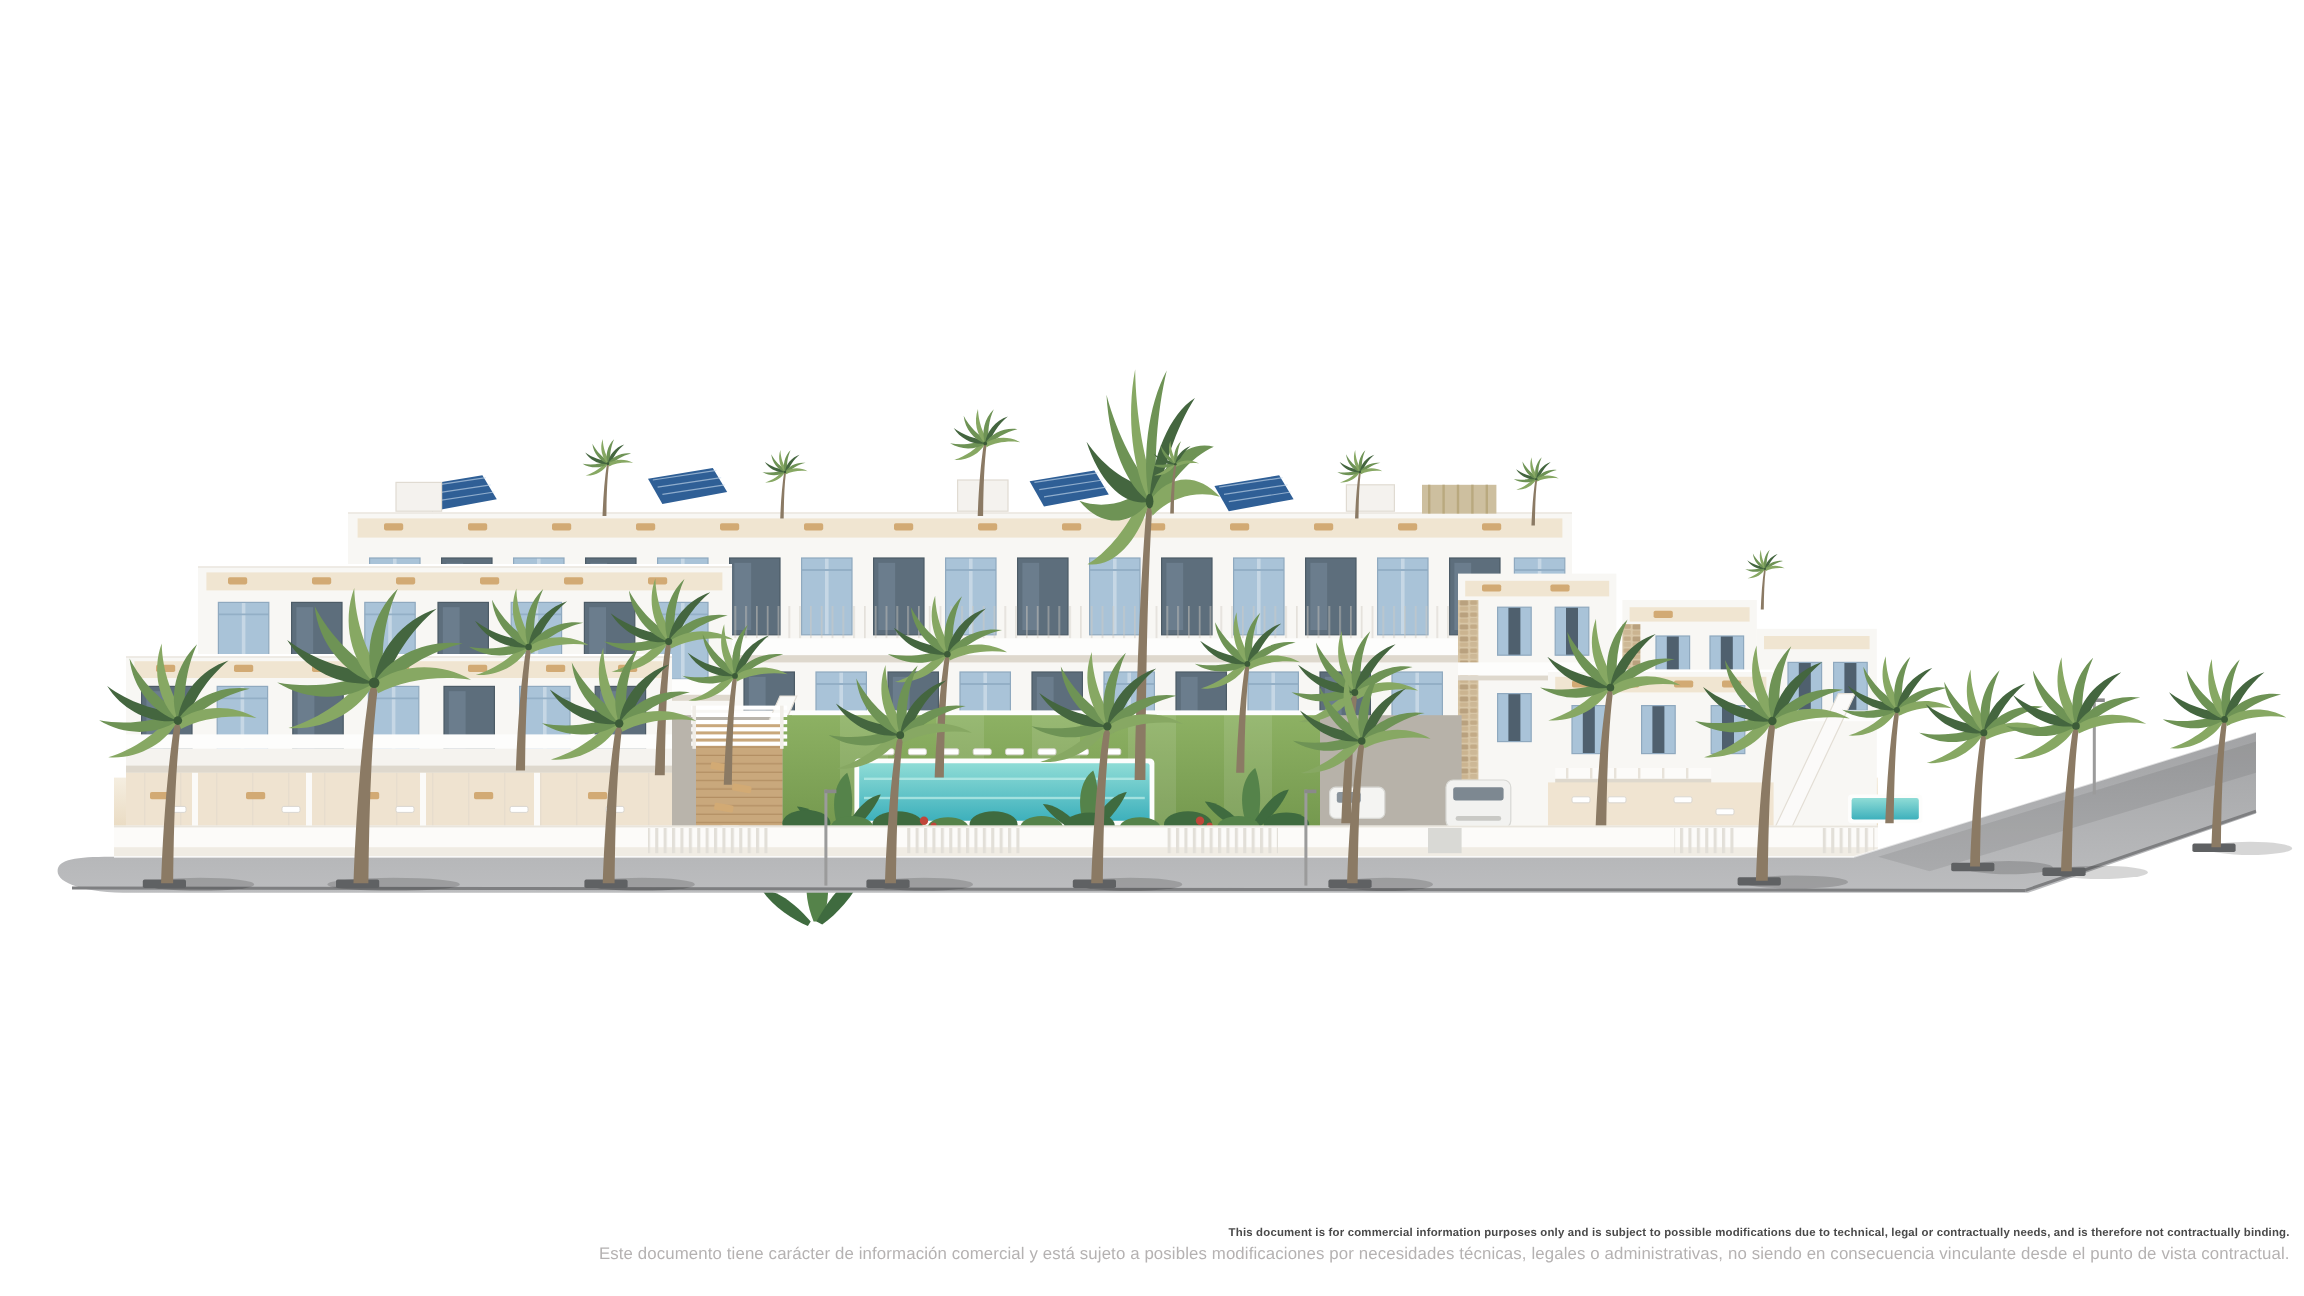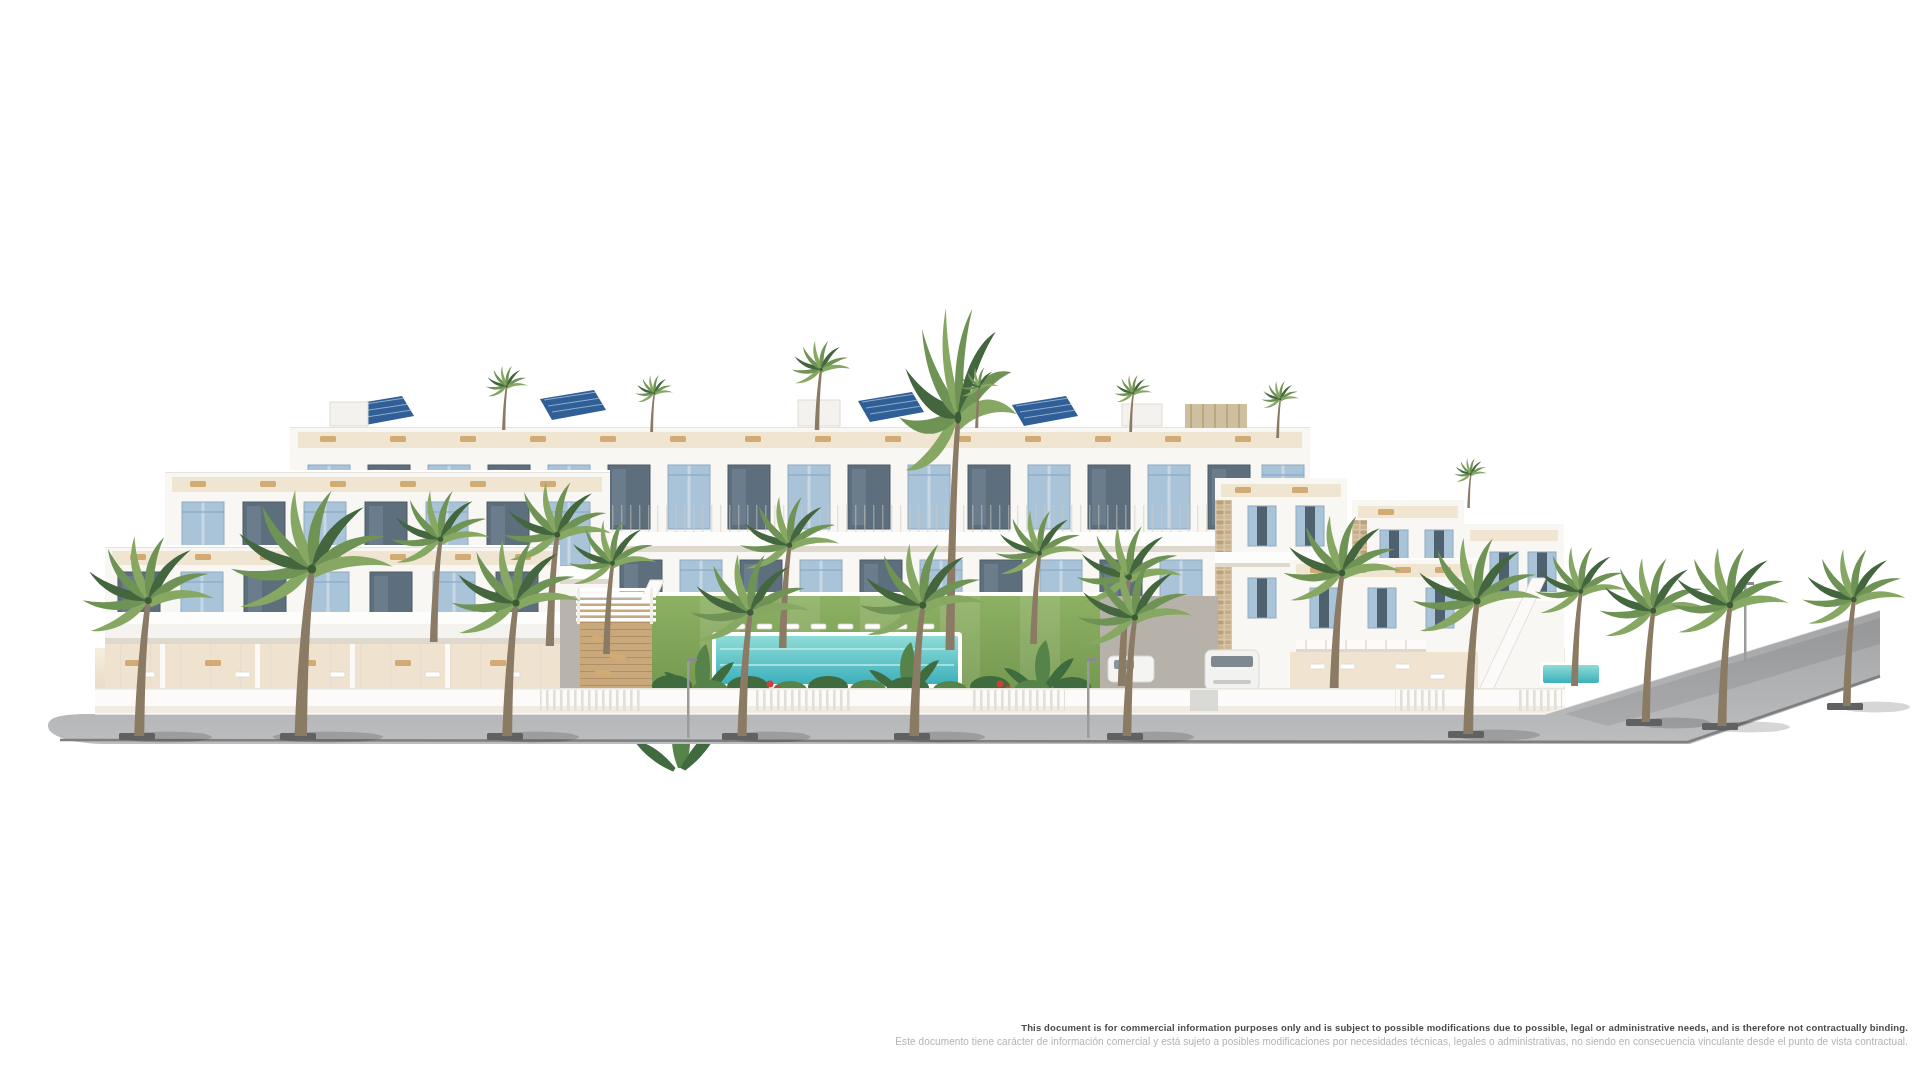--- a/index.html
+++ b/index.html
@@ -7,21 +7,21 @@
     font-family:"Liberation Sans", sans-serif;}
   .stage{position:relative;width:1920px;height:1080px;background:#ffffff;}
   svg{position:absolute;left:0;top:0;}
   
   .palm .t{fill:var(--c-trunk,#8b7a64);}
   .palm .crown path{fill:var(--c-palm-dark,#44663f);}
   .palm .crown path:nth-of-type(2n){fill:var(--c-palm-mid,#6e9355);}
   .palm .crown path:nth-of-type(4n+1){fill:var(--c-palm-light,#87a863);}
   .disclaimer{position:absolute;right:12px;top:1023px;text-align:right;line-height:1.15;}
   .disclaimer .en{font-size:9.5px;font-weight:bold;color:var(--c-text-dark,#4a4a4a);letter-spacing:.15px;}
-  .disclaimer .es{font-size:10px;font-weight:normal;color:var(--c-text-light,#b5b2b2);margin-top:2px;letter-spacing:.1px;}
+  .disclaimer .es{font-size:14px;font-weight:normal;color:var(--c-text-light,#b5b2b2);margin-top:2px;letter-spacing:.1px;}
 </style>
 </head>
 <body>
 
 <div class="stage">
 
 <svg width="1920" height="1080" viewBox="0 0 1920 1080" aria-hidden="true">
   <defs>
     <linearGradient id="gRoad" x1="0" y1="0" x2="0" y2="1">
       <stop offset="0" stop-color="#a2a3a5"></stop>
@@ -828,17 +828,17 @@
         <path transform="rotate(-42)" d="M0,0 C14,-13 38,-17 58,-8 C38,-9 16,-3 3,6 Z"></path>
         <path transform="rotate(-16)" d="M0,0 C14,-13 38,-17 58,-8 C38,-9 16,-3 3,6 Z"></path>
         <path transform="rotate(6)" d="M0,0 C14,-13 38,-17 58,-8 C38,-9 16,-3 3,6 Z"></path>
         <circle r="3.2" fill="#3c5c38"></circle>
       </g>
     </g>
       </g>
 </svg>
 
 <div class="disclaimer">
-  <div class="en">This document is for commercial information purposes only and is subject to possible modifications due to possible, legal or administrative needs, and is therefore not contractually binding.</div>
+  <div class="en">This document is for commercial information purposes only and is subject to possible modifications due to technical, legal or contractually needs, and is therefore not contractually binding.</div>
   <div class="es">Este documento tiene carácter de información comercial y está sujeto a posibles modificaciones por necesidades técnicas, legales o administrativas, no siendo en consecuencia vinculante desde el punto de vista contractual.</div>
 </div>
 
 </div>
 
 </body></html>

